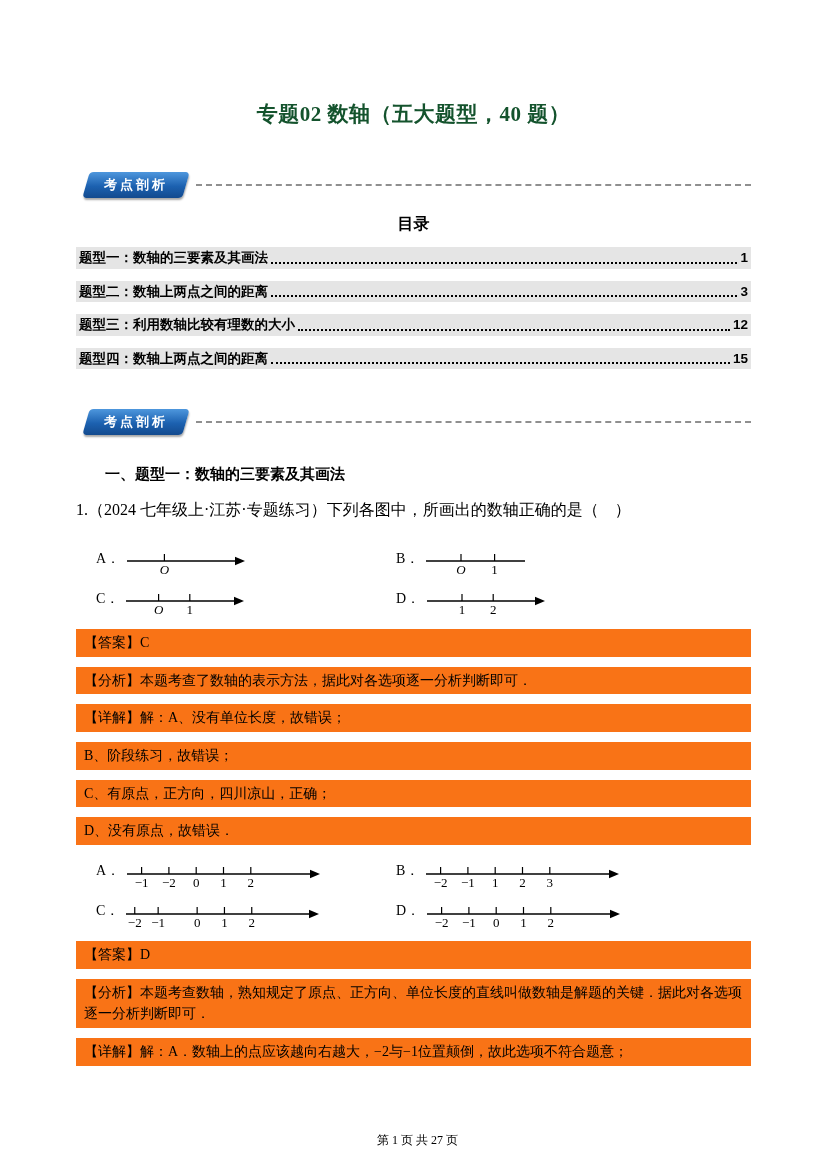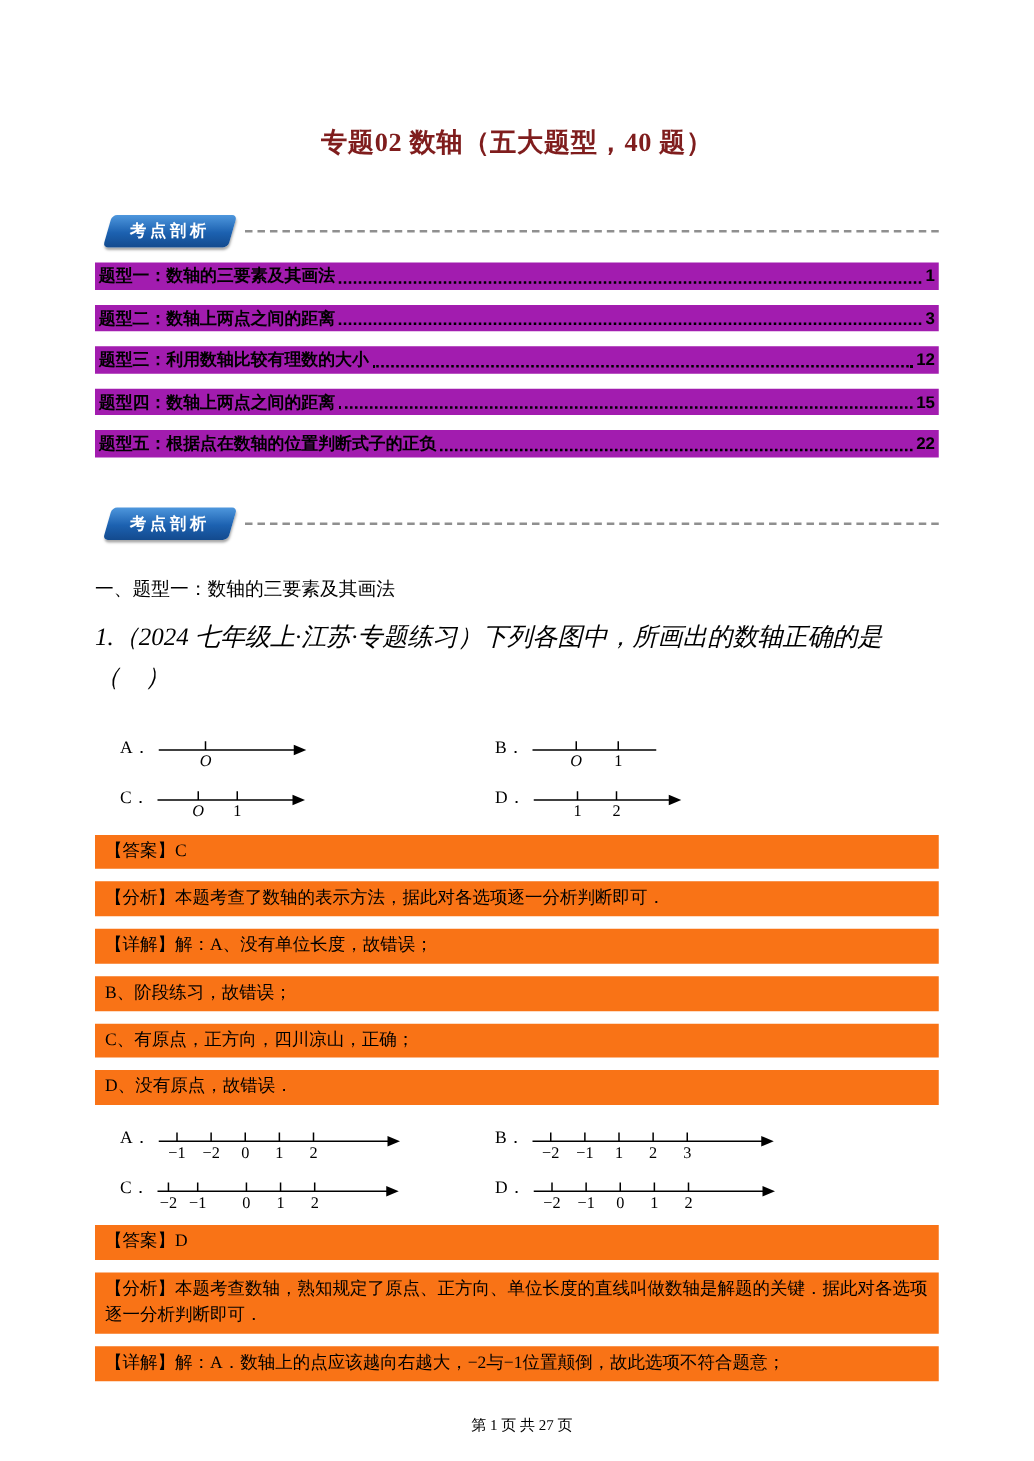--- a/index.html
+++ b/index.html
@@ -3,68 +3,70 @@
 <meta charset="utf-8">
 <style>
   html,body{margin:0;padding:0;}
   body{
     width:827px;height:1169px;background:#ffffff;color:#000;
     font-family:"Liberation Serif","DejaVu Serif",serif;
     position:relative;overflow:hidden;
   }
   .page{padding:86px 76px 0 76px;}
   .title{
-    text-align:center;font-size:21px;font-weight:bold;color:#7f1d1d;
+    text-align:center;font-size:21px;font-weight:bold;color:#14532d;
     letter-spacing:0.5px;white-space:nowrap;
   }
   .banner-row{display:flex;align-items:center;margin:44px 0 0 10px;}
   .banner-row.second{margin-top:40px;}
   .banner{
     background:linear-gradient(180deg,#4e97dd 0%,#1c61b0 55%,#134a8e 100%);
     transform:skewX(-16deg);border-radius:4px;padding:4px 18px;
     box-shadow:1px 2px 2px rgba(0,0,0,0.35);
   }
   .banner-label{
     display:block;transform:skewX(16deg);color:#ffffff;font-size:13px;font-weight:bold;
     font-family:"Liberation Sans","DejaVu Sans",sans-serif;letter-spacing:3px;white-space:nowrap;
   }
   .dash{flex:1;border-top:2px dashed #8f8f8f;margin-left:10px;}
   .toc-heading{text-align:center;font-size:16px;font-weight:bold;margin-top:16px;
     font-family:"Liberation Sans","DejaVu Sans",sans-serif;}
   .toc-item{
-    display:flex;align-items:flex-end;background:#a21caf;
+    display:flex;align-items:flex-end;background:#e5e5e5;
     font-size:13.5px;font-weight:bold;padding:2px 3px;margin-top:12px;line-height:1.3;
     font-family:"Liberation Sans","DejaVu Sans",sans-serif;
   }
   .toc-leader{flex:1;border-bottom:2px dotted #000;margin:0 3px 3px 3px;min-width:20px;}
   .section-heading{
-    font-size:15px;font-weight:normal;margin-top:30px;
+    font-size:15px;font-weight:bold;margin-top:30px;
     font-family:"Liberation Sans","DejaVu Sans",sans-serif;
-  }
-  .stem{font-size:20px;margin-top:13px;line-height:1.6;font-style:italic;}
+    margin-left:29px;
+  }
+  .stem{font-size:16px;margin-top:13px;line-height:1.6;}
   .opt-grid{display:grid;grid-template-columns:300px 1fr;padding-left:20px;margin-top:6px;}
   .opt{display:flex;align-items:center;height:40px;}
   .opt-label{font-size:14px;margin-right:6px;}
   .ans{background:#f97316;font-size:14px;line-height:1.55;padding:3px 8px;margin-top:10px;}
   .footer{position:absolute;left:4px;bottom:20px;width:100%;text-align:center;font-size:12px;}
 </style>
 </head>
 <body>
 
 <div class="page">
 
   <h1 class="title">专题02 数轴（五大题型，40 题）</h1>
 
   <div class="banner-row">
     <div class="banner">
       <span class="banner-label">考点剖析</span>
     </div>
     <div class="dash"></div>
   </div>
 
+  <div class="toc-heading">目录</div>
 
   <div>
     <div class="toc-item">
       <span>题型一：数轴的三要素及其画法</span>
       <span class="toc-leader"></span>
       <span>1</span>
     </div>
     <div class="toc-item">
       <span>题型二：数轴上两点之间的距离</span>
       <span class="toc-leader"></span>
@@ -72,25 +74,20 @@
     </div>
     <div class="toc-item">
       <span>题型三：利用数轴比较有理数的大小</span>
       <span class="toc-leader"></span>
       <span>12</span>
     </div>
     <div class="toc-item">
       <span>题型四：数轴上两点之间的距离</span>
       <span class="toc-leader"></span>
       <span>15</span>
-    </div>
-    <div class="toc-item">
-      <span>题型五：根据点在数轴的位置判断式子的正负</span>
-      <span class="toc-leader"></span>
-      <span>22</span>
     </div>
   </div>
 
   <div class="banner-row second">
     <div class="banner">
       <span class="banner-label">考点剖析</span>
     </div>
     <div class="dash"></div>
   </div>
 

